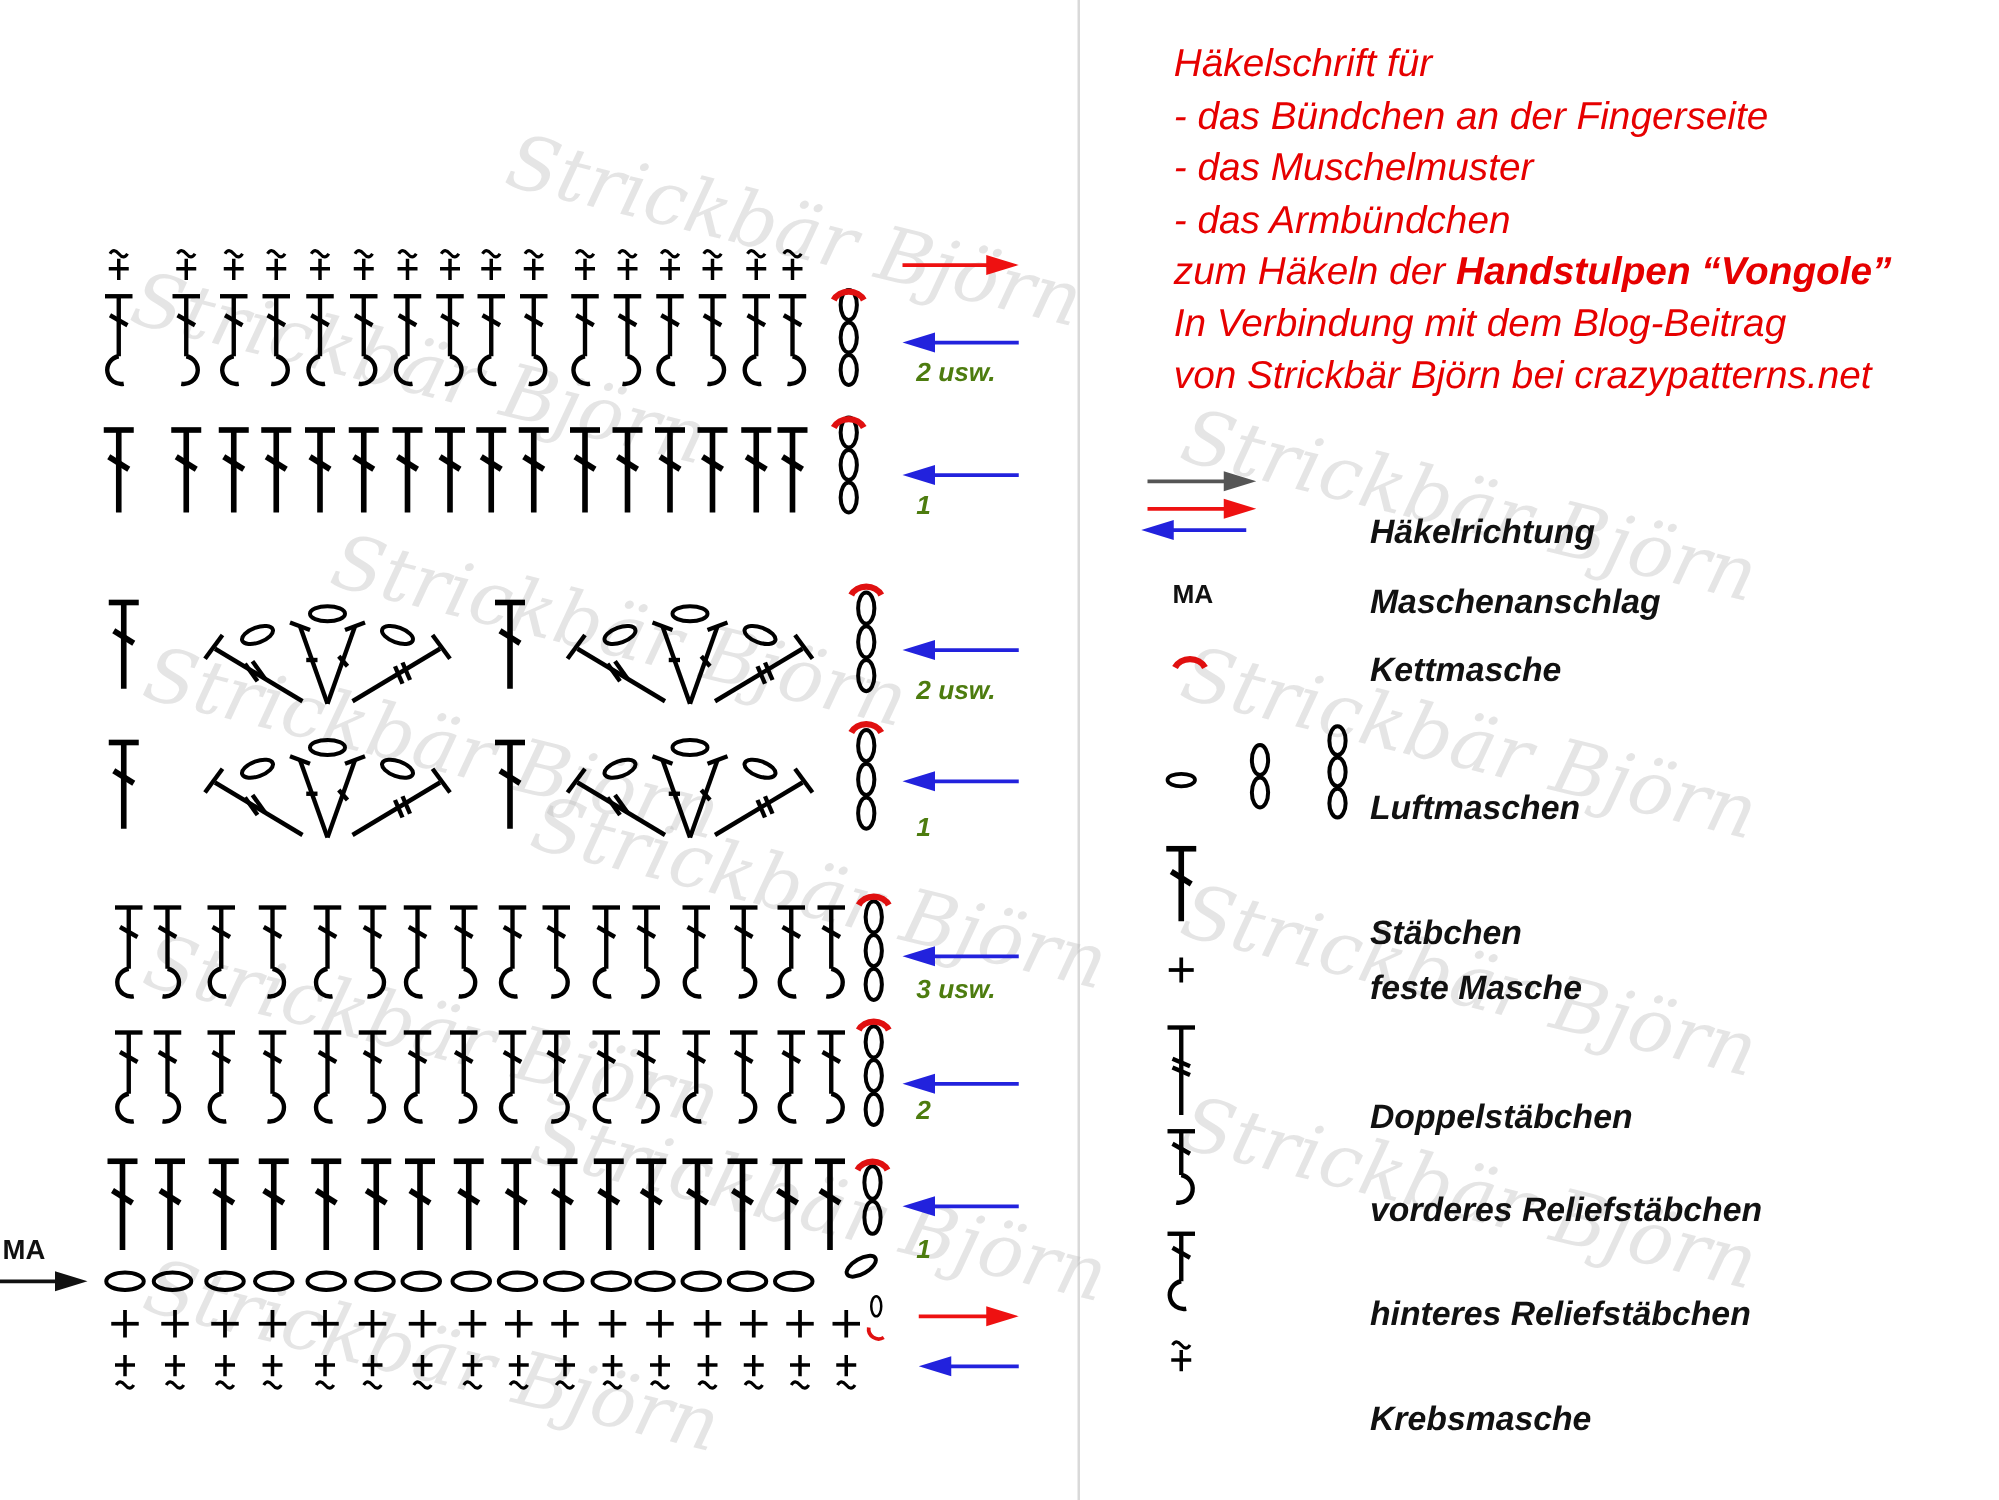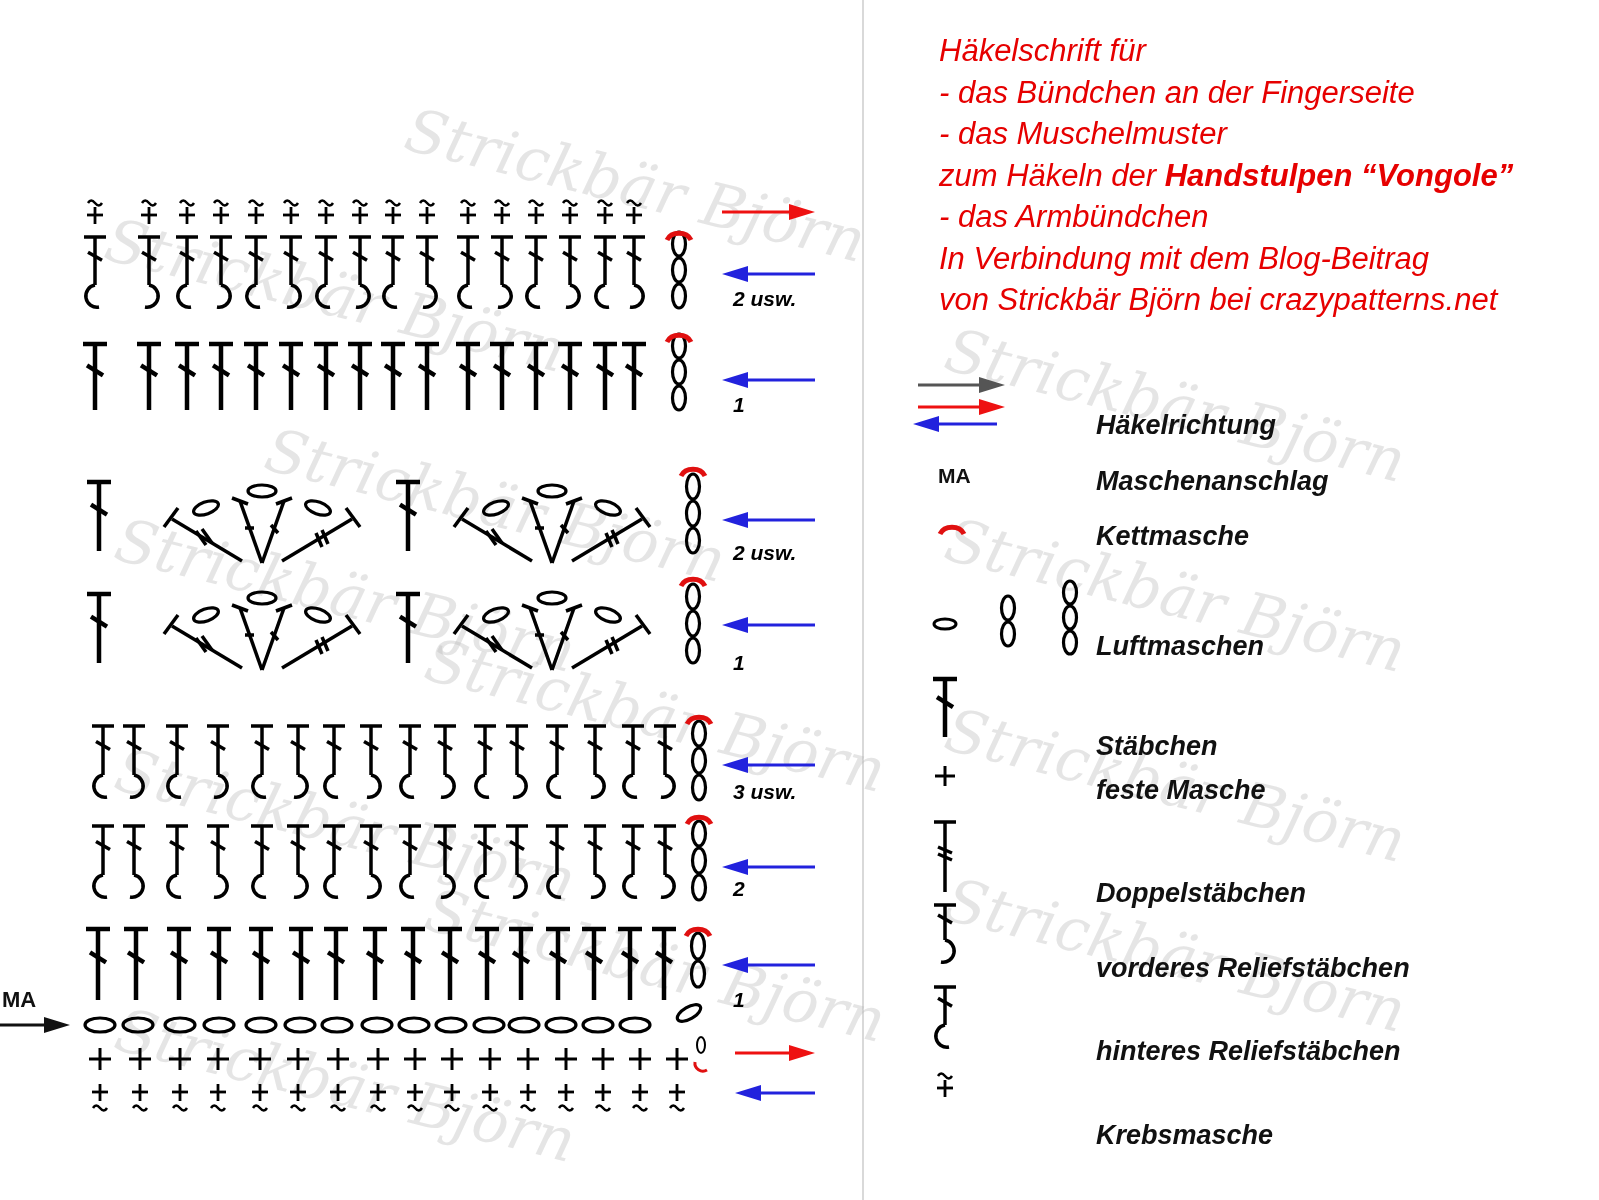--- a/index.html
+++ b/index.html
@@ -3,21 +3,21 @@
 <meta charset="utf-8">
 <style>
   html, body { margin:0; padding:0; background:#ffffff; }
   body { width:1599px; height:1200px; position:relative; overflow:hidden; font-family:"Liberation Sans", sans-serif; }
   #chart-svg { position:absolute; left:0; top:0; width:1599px; height:1200px; }
   .divider { position:absolute; left:862px; top:0; width:2px; height:1200px; background:#d9d9d9; }
   .title-block { position:absolute; left:915px; top:30px; color:#e60000; font-style:italic; font-size:31px; line-height:41.5px;margin-left:24px; }
   .title-block div { white-space:nowrap; }
   .title-block b { font-weight:bold; }
   .legend-label { position:absolute; left:1096px; font-weight:bold; font-style:italic; font-size:27px; color:#111; white-space:nowrap; }
-  .row-label { position:absolute; font-weight:bold; font-style:italic; font-size:21px; color:#000000; white-space:nowrap; }
+  .row-label { position:absolute; font-weight:bold; font-style:italic; font-size:21px; color:#4d7c0f; white-space:nowrap; }
   .ma-label { position:absolute; font-weight:bold; font-size:22px; color:#111; }
   .watermark { position:absolute; font-family:"DejaVu Serif", serif; font-style:italic; font-size:60px; color:rgba(180,180,180,0.35); transform:rotate(14deg); white-space:nowrap; pointer-events:none; }
 </style>
 </head>
 <body>
 
 <div class="divider"></div>
 
 <div class="watermark" style="left:400px;top:150px;">Strickbär Björn</div>
 <div class="watermark" style="left:100px;top:260px;">Strickbär Björn</div>
@@ -902,22 +902,22 @@
       <path d="M938 1076 q3 -5 7 0 t7 0" fill="none" stroke="#000" stroke-width="2.5"></path>
       <line x1="937" y1="1088" x2="953" y2="1088" stroke="#000" stroke-width="2.8"></line>
       <line x1="945" y1="1080" x2="945" y2="1097" stroke="#000" stroke-width="2.8"></line>
     </g>
   </svg>
 
 <div class="title-block">
   <div>Häkelschrift für</div>
   <div>- das Bündchen an der Fingerseite</div>
   <div>- das Muschelmuster</div>
+  <div>- das Armbündchen</div>
   <div><span>zum Häkeln der </span><b>Handstulpen “Vongole”</b></div>
-  <div>- das Armbündchen</div>
   <div>In Verbindung mit dem Blog-Beitrag</div>
   <div>von Strickbär Björn bei crazypatterns.net</div>
 </div>
 
 <div class="legend-label" style="top:410px;">Häkelrichtung</div>
 <div class="ma-label" style="left:938px;top:464px;font-size:21px;">MA</div>
 <div class="legend-label" style="top:466px;">Maschenanschlag</div>
 <div class="legend-label" style="top:521px;">Kettmasche</div>
 <div class="legend-label" style="top:631px;">Luftmaschen</div>
 <div class="legend-label" style="top:731px;">Stäbchen</div>

